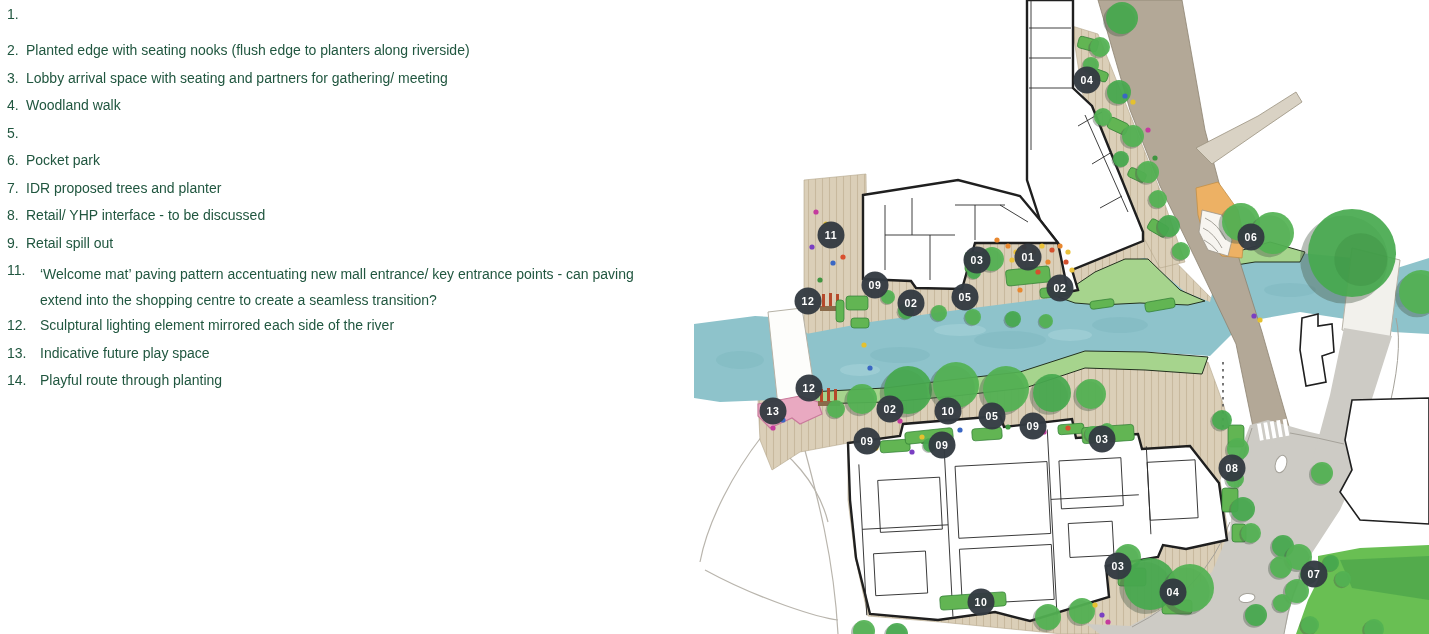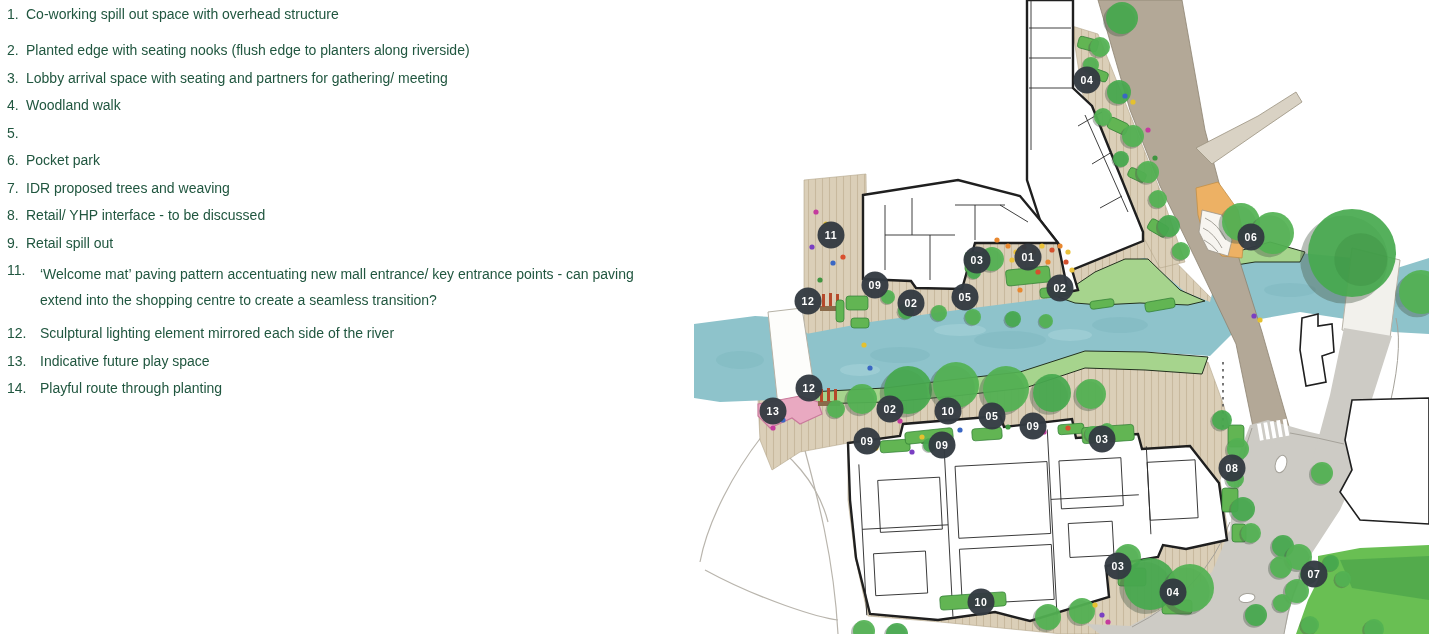--- a/index.html
+++ b/index.html
@@ -4,21 +4,21 @@
 <style>
   html,body{margin:0;padding:0;background:#ffffff;}
   #stage{position:relative;width:1429px;height:634px;overflow:hidden;background:#fff;
          font-family:"Liberation Sans",sans-serif;}
   .legend{position:absolute;left:7px;top:5px;width:666px;color:var(--legend-text,#20563f);
           font-size:14px;line-height:18px;}
   .li{display:flex;margin-bottom:9.5px;}
   .li.first{margin-bottom:18px;}
   .num{flex:0 0 19px;}
   .num.wide{flex:0 0 33px;}
-  .li.wrap{margin-bottom:11px;}
+  .li.wrap{margin-bottom:3px;}
   .li.wrap .text{line-height:26px;}
   #plan-svg{position:absolute;left:0;top:0;}
   .river{fill:var(--river,#8ec3cb);}
   .deck{fill:url(#deckV);stroke:#b3a68c;stroke-width:.6;}
   .bank{fill:var(--bank,#a6d48d);stroke:#23301f;stroke-width:1;}
   .roadU{fill:var(--roadU,#b3a897);stroke:#8d8371;stroke-width:.8;}
   .roadL{fill:var(--roadL,#cdcbc5);}
   .bldg{fill:#ffffff;stroke:var(--outline,#1f1f1f);stroke-width:2.4;stroke-linejoin:miter;}
   .bldg2{fill:#ffffff;stroke:var(--outline,#1f1f1f);stroke-width:1.6;}
   .inner{fill:none;stroke:#2a2a2a;stroke-width:.9;}
@@ -28,21 +28,20 @@
   .kerb{fill:none;stroke:#a5a29a;stroke-width:1;}
 </style>
 </head>
 <body>
 
 <div id="stage">
 
   <div class="legend">
     <div class="li first">
         <span class="num">1.</span>
-        <span class="text">Co-working spill out space with overhead structure</span>
       </div>
     <div class="li">
         <span class="num">2.</span>
         <span class="text">Planted edge with seating nooks (flush edge to planters along riverside)</span>
       </div>
     <div class="li">
         <span class="num">3.</span>
         <span class="text">Lobby arrival space with seating and partners for gathering/ meeting</span>
       </div>
     <div class="li">
@@ -51,21 +50,21 @@
       </div>
     <div class="li">
         <span class="num">5.</span>
       </div>
     <div class="li">
         <span class="num">6.</span>
         <span class="text">Pocket park</span>
       </div>
     <div class="li">
         <span class="num">7.</span>
-        <span class="text">IDR proposed trees and weaving</span>
+        <span class="text">IDR proposed trees and planter</span>
       </div>
     <div class="li">
         <span class="num">8.</span>
         <span class="text">Retail/ YHP interface - to be discussed</span>
       </div>
     <div class="li">
         <span class="num">9.</span>
         <span class="text">Retail spill out</span>
       </div>
     <div class="li wrap">

